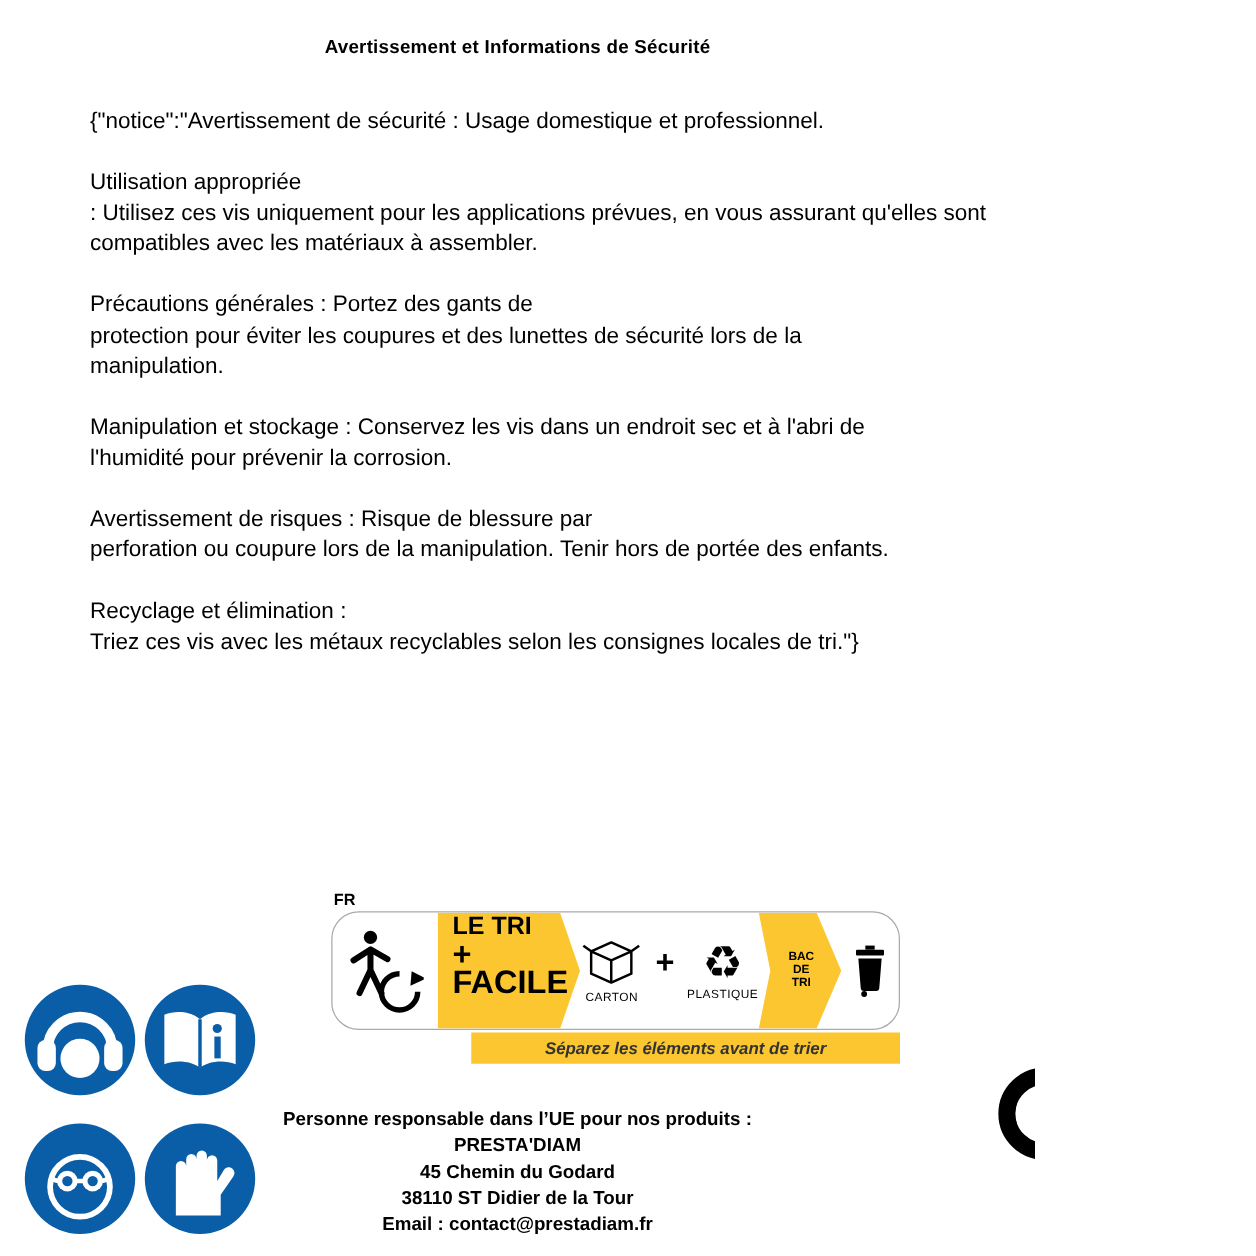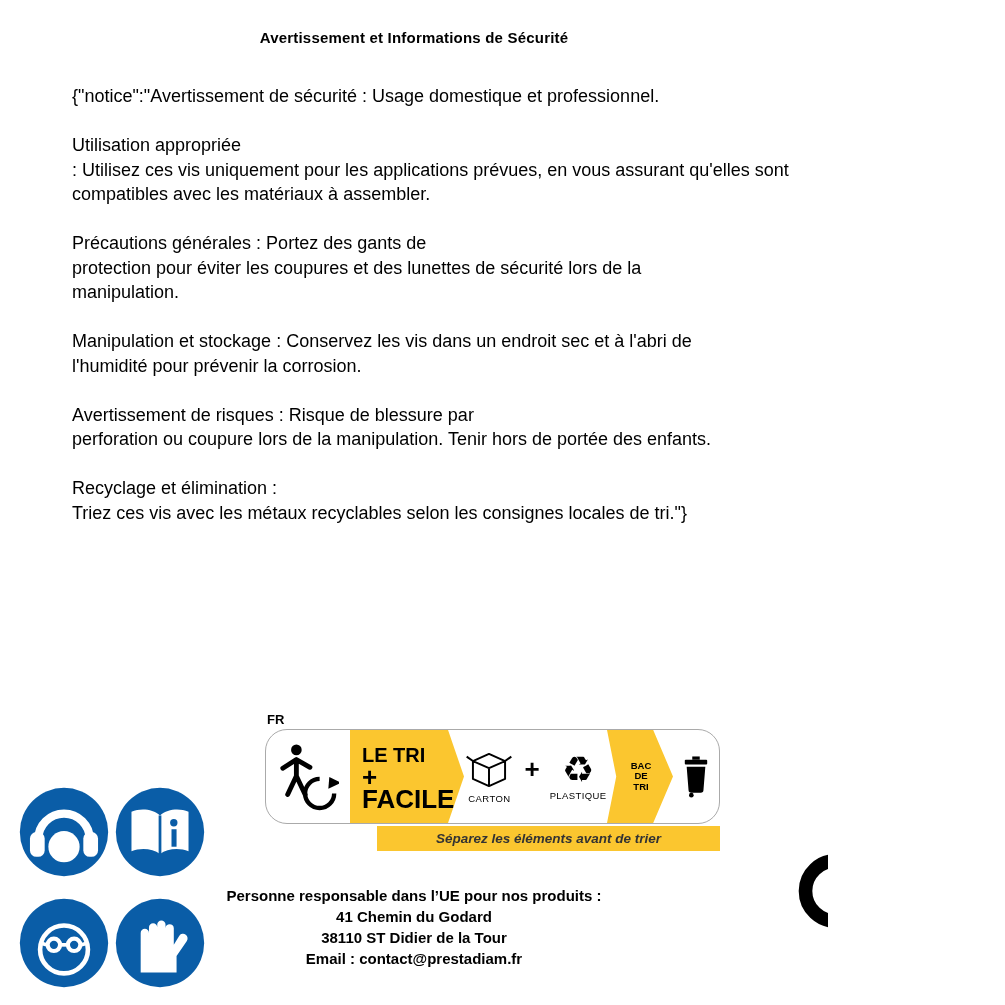--- a/index.html
+++ b/index.html
@@ -25,21 +25,21 @@
   .sicon{width:92px;height:92px;}
 
   
   .infotri{position:absolute;left:265px;top:712px;width:455px;}
   .fr-tag{font-size:13px;font-weight:bold;margin:0 0 2px 2px;}
   .pill{display:flex;align-items:stretch;height:95px;background:#fff;
         border:1.5px solid #aaa;border-radius:22px;overflow:hidden;}
   .triman-wrap{width:84px;display:flex;align-items:center;justify-content:center;}
   .letri-box{width:114px;background:var(--yellow);
              clip-path:polygon(0 0,86% 0,100% 50%,86% 100%,0 100%);
-             display:flex;flex-direction:column;justify-content:center;
+             display:flex;flex-direction:column;justify-content:flex-start;
              padding-left:12px;}
   .letri-box .l1{font-size:20px;font-weight:800;line-height:22px;}
   .letri-box .l2{font-size:26px;font-weight:700;line-height:22px;}
   .materials{flex:1;display:flex;align-items:center;justify-content:center;gap:10px;}
   .mat{display:flex;flex-direction:column;align-items:center;}
   .mat-label{font-size:9.5px;font-weight:normal;letter-spacing:.4px;margin-top:2px;}
   .plus-sign{font-size:26px;font-weight:800;margin-bottom:14px;}
   .recycle-glyph{font-size:36px;line-height:36px;}
   .bac-flag{width:66px;background:var(--yellow);
             clip-path:polygon(0 0,70% 0,100% 50%,70% 100%,0 100%,14% 50%);
@@ -152,21 +152,22 @@
           <path d="M5,11 h20 l-2,25 a3,3 0 0 1 -3,3 h-10 a3,3 0 0 1 -3,-3 Z" fill="#000"></path>
           <circle cx="10" cy="41.5" r="2.5" fill="#000"></circle>
         </svg>
       </div>
     </div>
     <div class="tagline">Séparez les éléments avant de trier</div>
   </div>
 
   <div class="responsible">
     <div>Personne responsable dans l’UE pour nos produits :</div>
-    <div>41 Chemin du Godard</div>
+    <div>PRESTA'DIAM</div>
+    <div>45 Chemin du Godard</div>
     <div>38110 ST Didier de la Tour</div>
     <div>Email : contact@prestadiam.fr</div>
   </div>
 
   <div class="ce-wrap">
     <svg width="150" height="78" viewBox="0 0 220 110">
       <path d="M88.7,26.7 A44,44 0 1 0 88.7,83.3" stroke="#000" stroke-width="20" fill="none"></path>
       <path d="M198.7,26.7 A44,44 0 1 0 198.7,83.3" stroke="#000" stroke-width="20" fill="none"></path>
       <line x1="157" y1="55" x2="203" y2="55" stroke="#000" stroke-width="20"></line>
     </svg>

